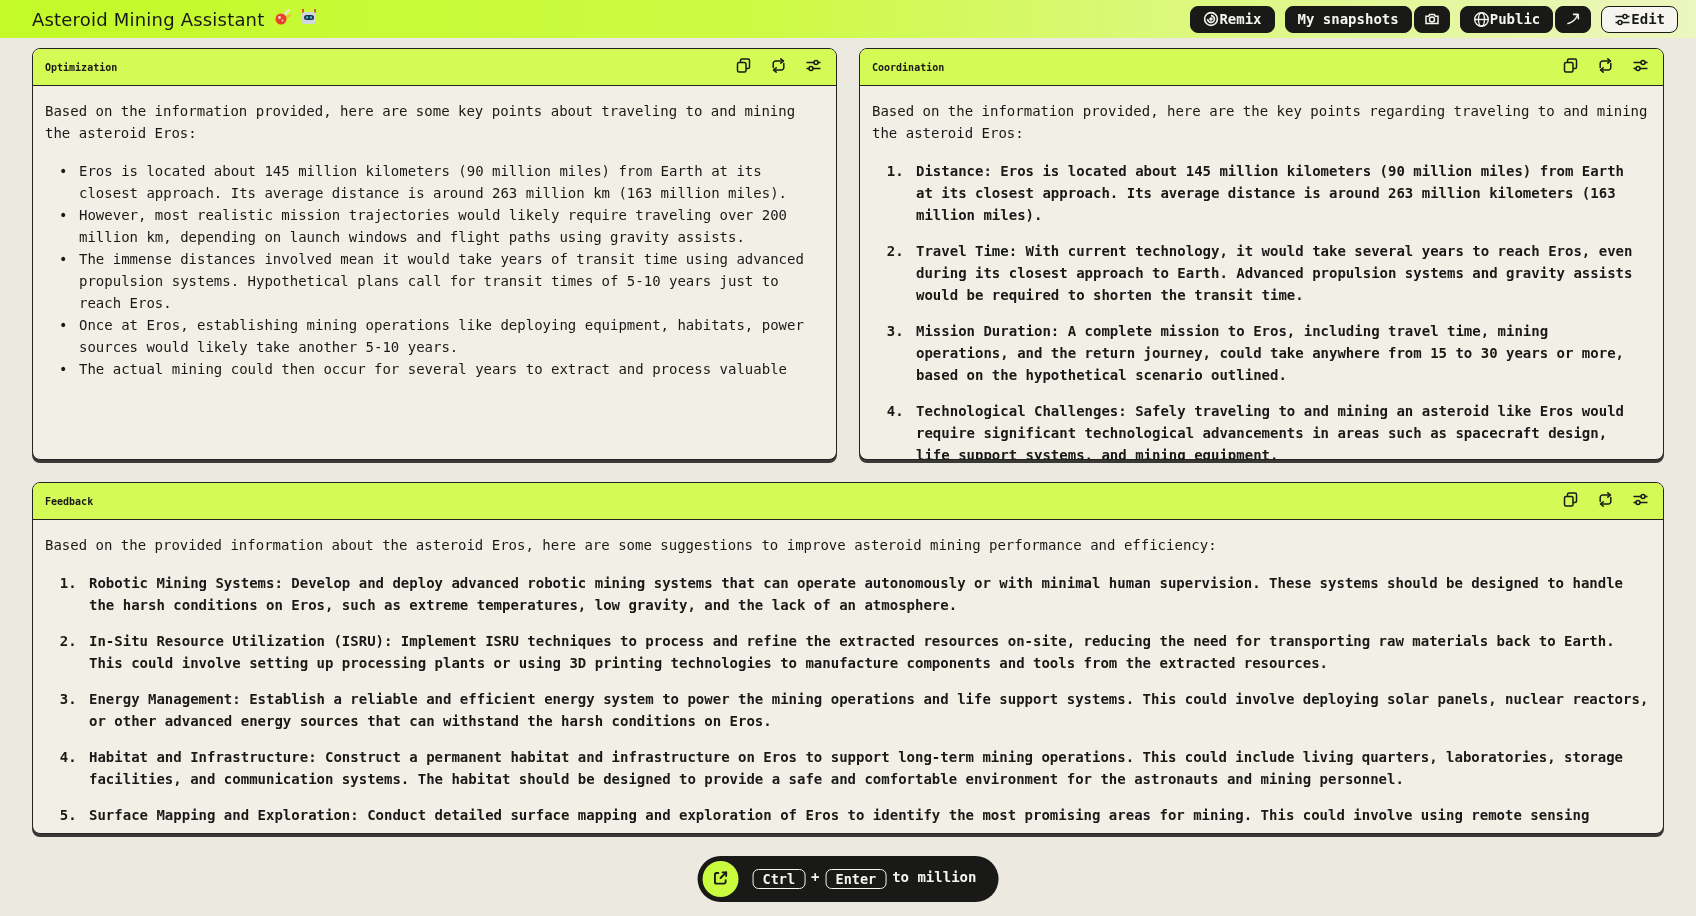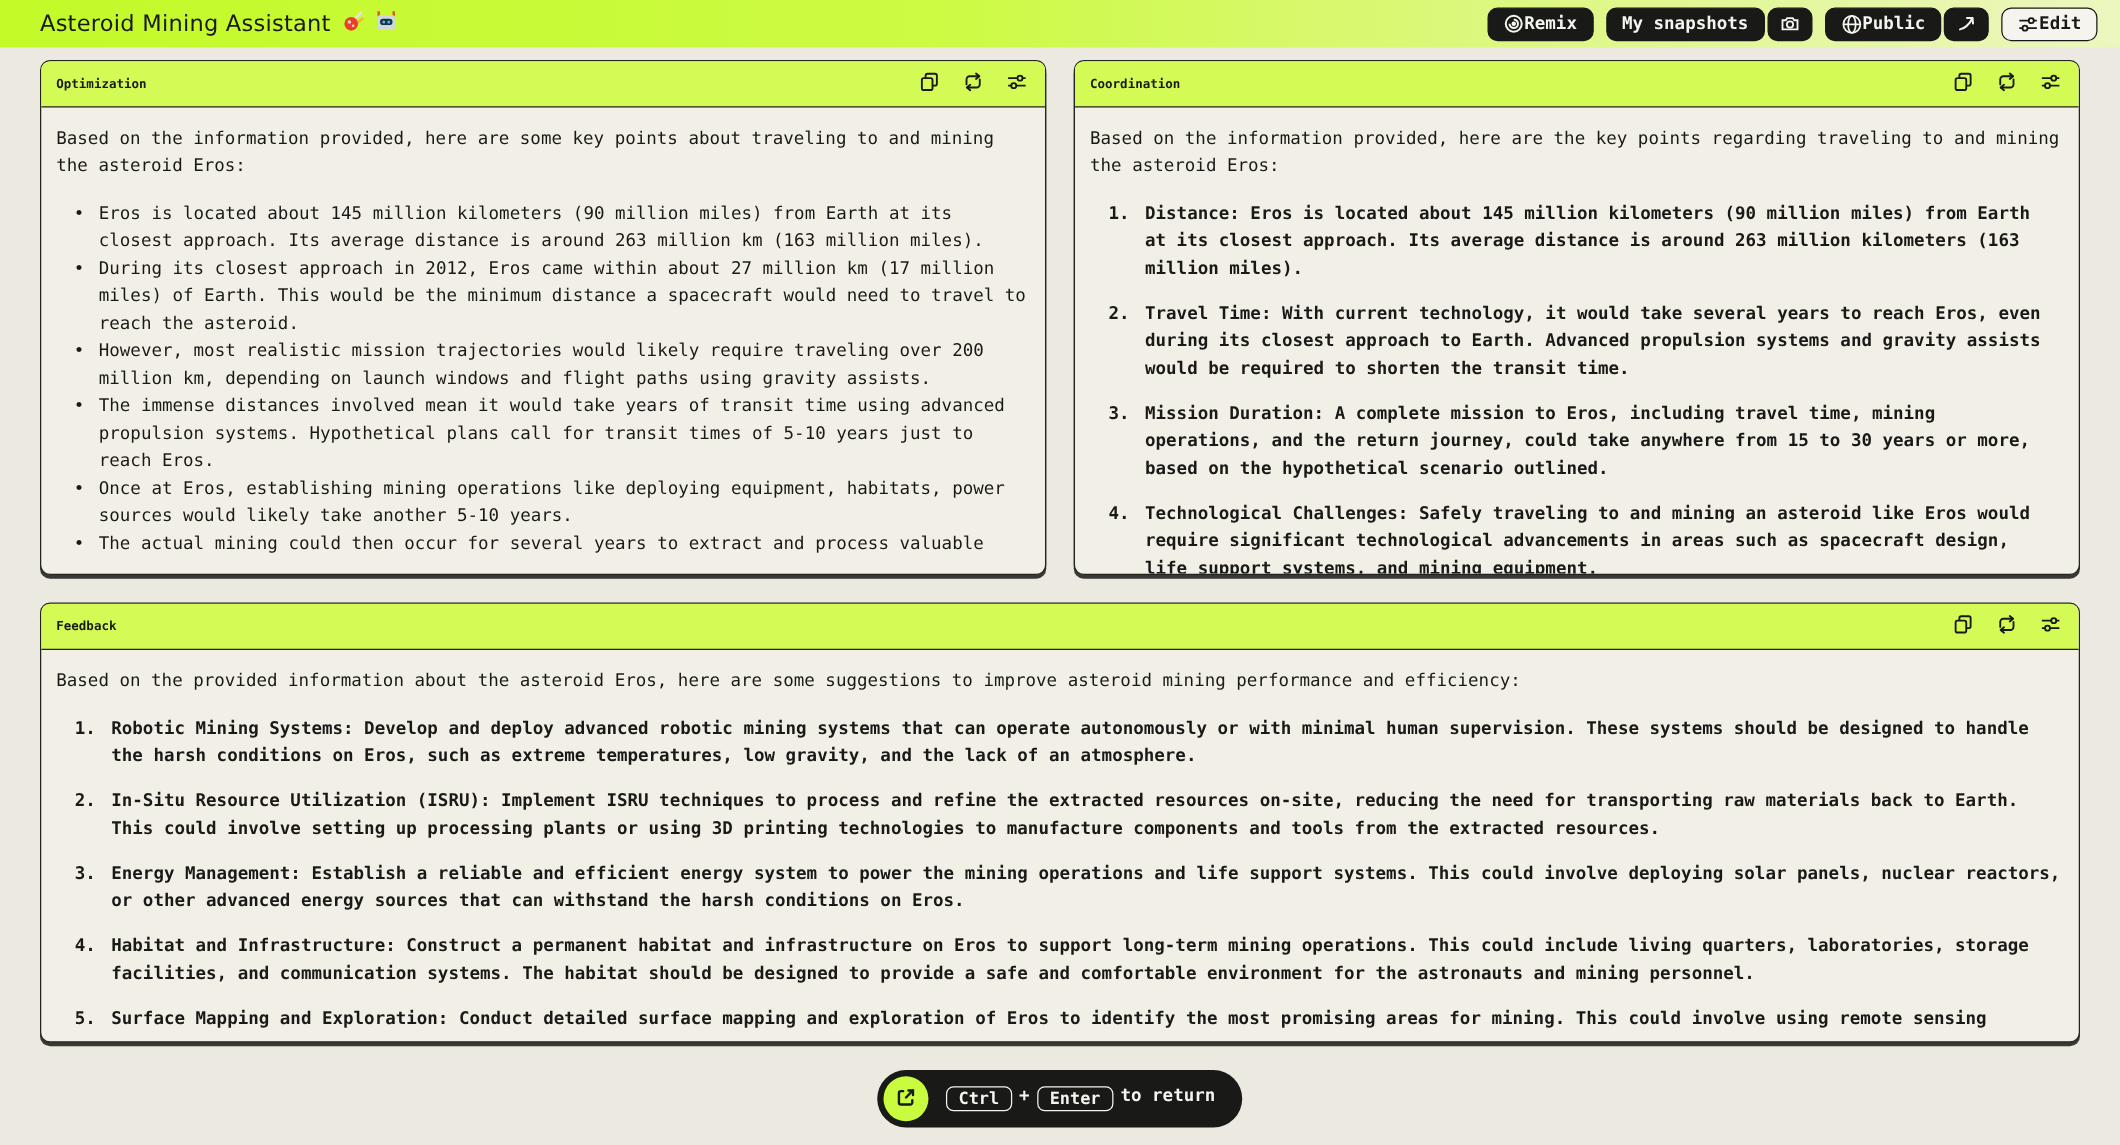--- a/index.html
+++ b/index.html
@@ -212,21 +212,20 @@
                   <line x1="1.5" y1="11.5" x2="15.5" y2="11.5"></line>
                   <circle cx="6" cy="11.5" r="2" fill="#d4fb55"></circle>
                 </svg></span>
             </button>
         </span>
       </div>
       <div class="panel-body">
         <p>Based on the information provided, here are some key points about traveling to and mining the asteroid Eros:</p>
         <ul>
             <li>Eros is located about 145 million kilometers (90 million miles) from Earth at its closest approach. Its average distance is around 263 million km (163 million miles).</li>
-            <li>During its closest approach in 2012, Eros came within about 27 million km (17 million miles) of Earth. This would be the minimum distance a spacecraft would need to travel to reach the asteroid.</li>
             <li>However, most realistic mission trajectories would likely require traveling over 200 million km, depending on launch windows and flight paths using gravity assists.</li>
             <li>The immense distances involved mean it would take years of transit time using advanced propulsion systems. Hypothetical plans call for transit times of 5-10 years just to reach Eros.</li>
             <li>Once at Eros, establishing mining operations like deploying equipment, habitats, power sources would likely take another 5-10 years.</li>
             <li>The actual mining could then occur for several years to extract and process valuable</li>
           </ul>
       </div>
     </section>
 
     <section class="panel half">
       <div class="panel-header">
@@ -316,15 +315,15 @@
         <path d="M6 3.5 H4.5 A1.5 1.5 0 0 0 3 5 V11.5 A1.5 1.5 0 0 0 4.5 13 H11 A1.5 1.5 0 0 0 12.5 11.5 V10"></path>
         <path d="M8 8 L13 3"></path>
         <path d="M9.8 3 H13 V6.2"></path>
       </svg>
     </span>
   </button>
   <span class="kbd-row">
     <span class="kbd">Ctrl</span>
     <span>+</span>
     <span class="kbd">Enter</span>
-    <span>to return</span>
+    <span>to million</span>
   </span>
 </div>
 
 </body></html>

